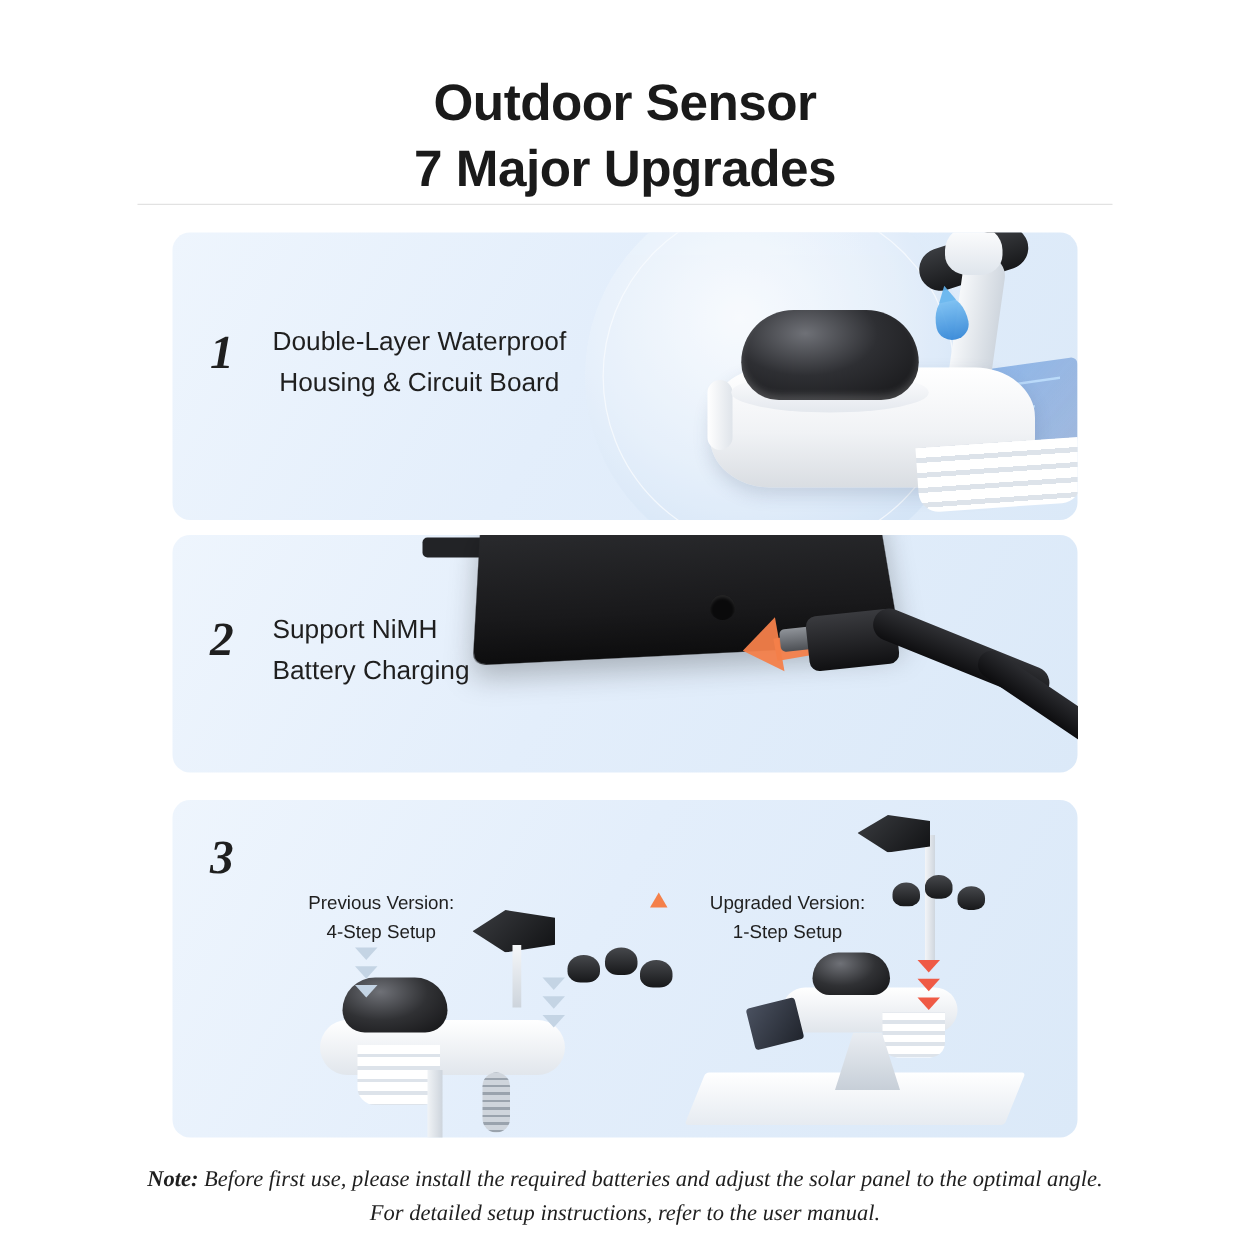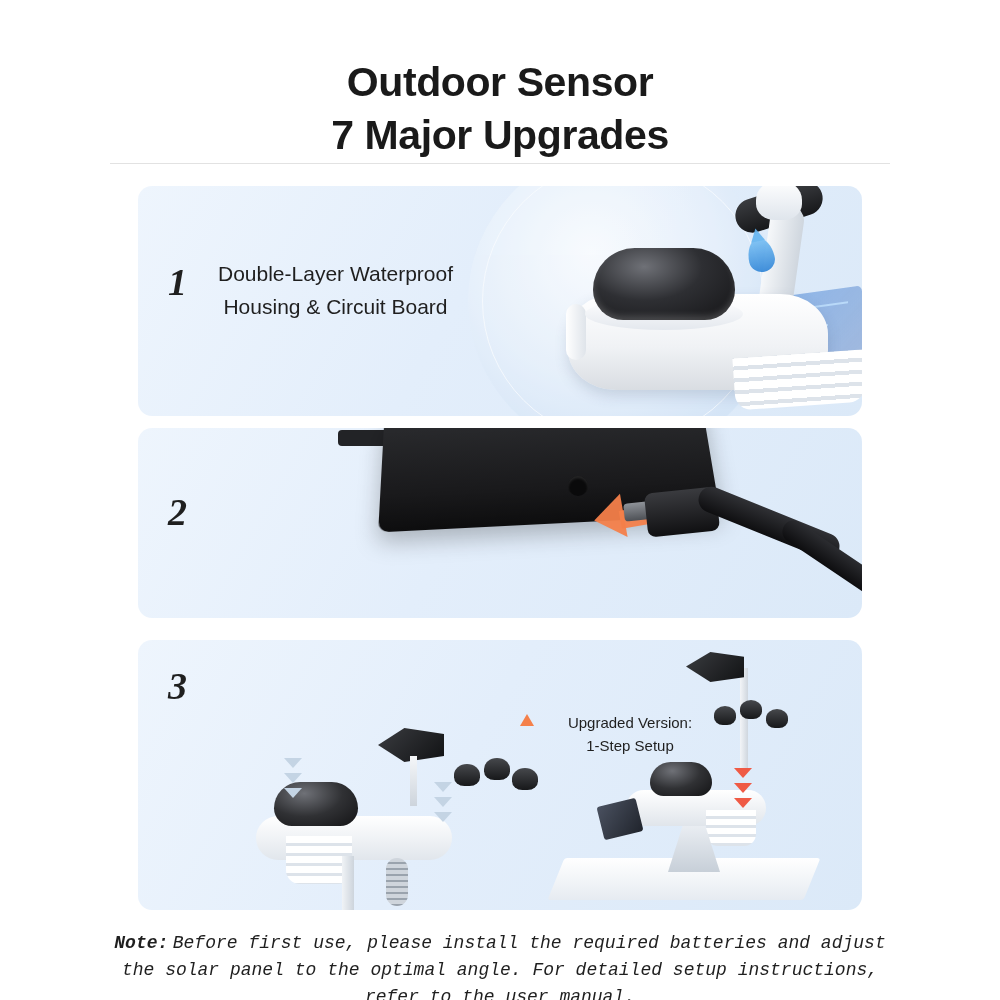--- a/index.html
+++ b/index.html
@@ -421,21 +421,21 @@
   
   .note {
     position: absolute;
     left: 0; right: 0;
     top: 930px;
     text-align: center;
     padding: 0 110px;
   }
   .note-top { border-top: 1px solid #e2e2e2; margin: 0 110px; }
   .note-text {
-    font-family: Liberation Mono, monospace;
+    font-family: Liberation Serif, serif;
     font-size: 18px;
     font-style: italic;
     color: #1f1f1f;
     line-height: 1.5;
   }
   .note-label {
     font-weight: bold;
     font-style: italic;
   }
 </style>
@@ -474,20 +474,22 @@
       <div class="console"></div>
       <div class="console-port"></div>
       <div class="arrow-orange-tail"></div>
       <div class="arrow-orange"></div>
       <div class="plug-tip"></div>
       <div class="plug-head"></div>
       <div class="cable"></div>
       <div class="cable2"></div>
     </div>
     <div class="card-num">2</div>
+    <div class="card-text">Support NiMH
+Battery Charging</div>
   </div>
 
   <div class="card" id="card3">
     <div class="art">
 
       <div class="ws-vane"></div>
       <div class="ws-mast"></div>
       <div class="ws-cups">
           <i></i>
           <i></i>
@@ -523,20 +525,22 @@
           <div class="chev"></div>
           <div class="chev"></div>
       </div>
       <div class="chev-col" id="chev-c">
         <div class="chev red"></div>
           <div class="chev red"></div>
           <div class="chev red"></div>
       </div>
 
       <div class="up-arrow-small"></div>
+      <div class="c3-label" id="c3-prev">Previous Version:
+4-Step  Setup</div>
       <div class="c3-label" id="c3-new">Upgraded Version:
 1-Step  Setup</div>
     </div>
     <div class="card-num">3</div>
   </div>
 
   <div class="note-top"></div>
   <div class="note">
     <span class="note-text note-label">Note:</span>
     <span class="note-text">Before first use, please install the required batteries and adjust the solar panel to the optimal angle. For detailed setup instructions, refer to the user manual.</span>

